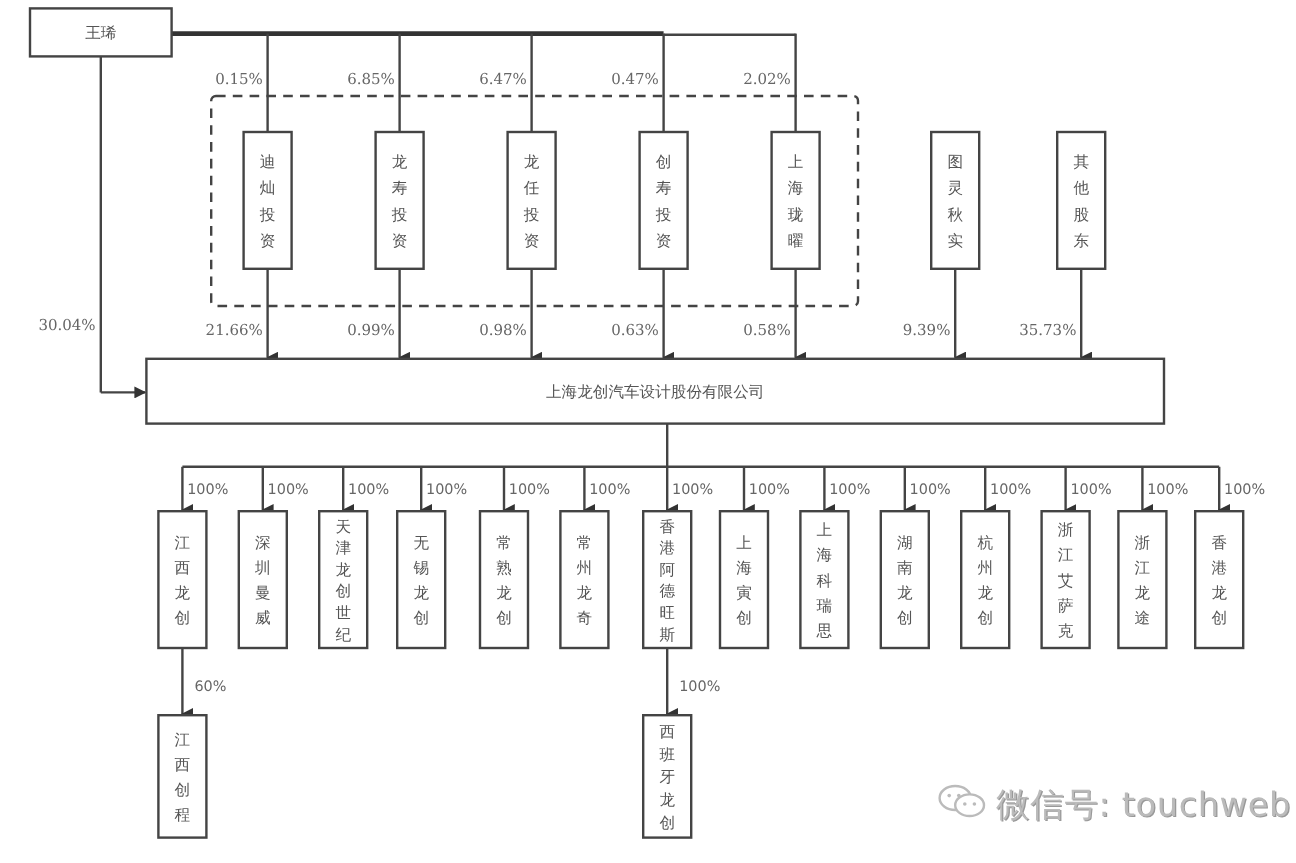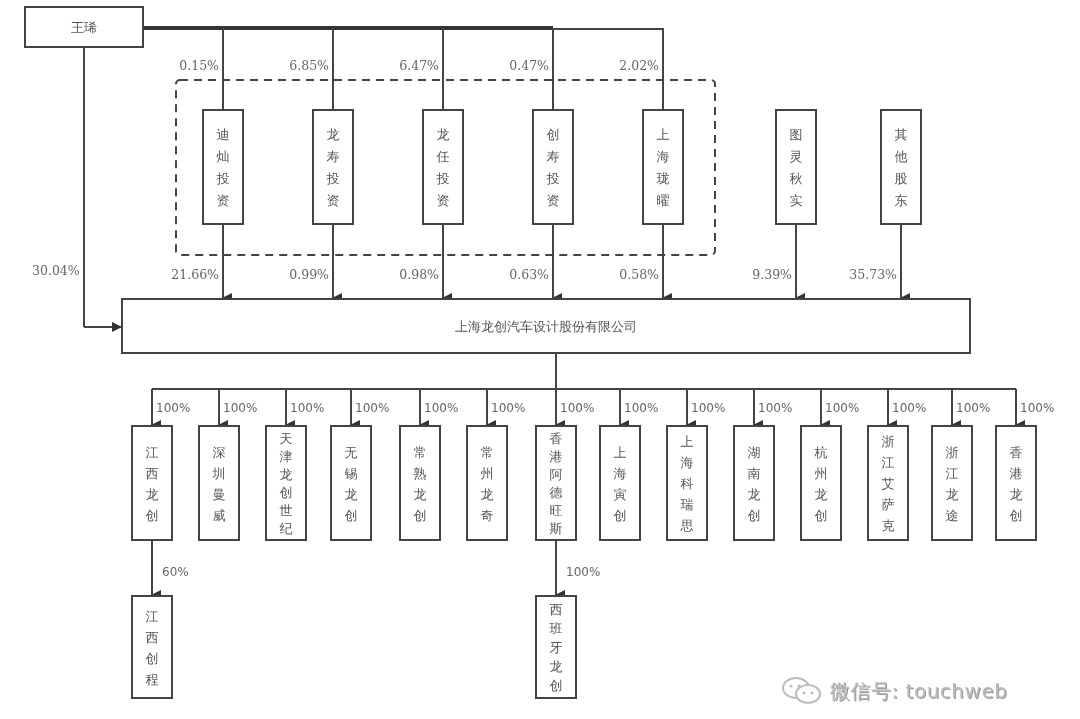--- a/index.html
+++ b/index.html
@@ -7,23 +7,23 @@
          font-family: "DejaVu Sans", "Liberation Sans", sans-serif; }
   #chart { position: absolute; left: 0; top: 0; width: 1080px; height: 719px; }
   .box { fill: #ffffff; stroke: #444444; stroke-width: 2; }
   .line { stroke: #444444; stroke-width: 2; fill: none; }
   .thick { stroke: #333333; stroke-width: 4; fill: none; }
   .dash { stroke: #444444; stroke-width: 2; fill: none; stroke-dasharray: 8 6; }
   .arrow { fill: #333333; }
   .label { fill: #555555; font-size: 13px; font-family: "DejaVu Sans", sans-serif; }
   .pct { fill: #666666; font-size: 12.5px; font-family: "DejaVu Serif", "Liberation Serif", serif; }
   .pct-sans { fill: #666666; font-size: 12px; font-family: "DejaVu Sans", sans-serif; }
-  .watermark { position: absolute; left: 780px; top: 652px; display: flex; align-items: center;
-               color: #bbbbbb; font-size: 20px; font-family: "DejaVu Sans", sans-serif;
-               text-shadow: 1px 1px 0 #999, -1px -1px 0 #fff; letter-spacing: 0.5px; margin-top: 23px; }
+  .watermark { position: absolute; left: 780px; top: 652px; display: flex; align-items: flex-start;
+               color: #bbbbbb; font-size: 28px; font-family: "DejaVu Sans", sans-serif;
+               text-shadow: 1px 1px 0 #999, -1px -1px 0 #fff; letter-spacing: 0.5px; }
   .wm-icon { width: 44px; height: 32px; margin-right: 6px; }
 </style>
 </head>
 <body>
 
 <svg id="chart" xmlns="http://www.w3.org/2000/svg" width="1080" height="719" viewBox="0 0 1080 719">
   <defs>
     <marker id="arr" markerWidth="10" markerHeight="10" refX="5" refY="9" orient="auto" markerUnits="userSpaceOnUse">
       <path d="M0,0 L10,0 L5,10 Z" class="arrow"></path>
     </marker>

